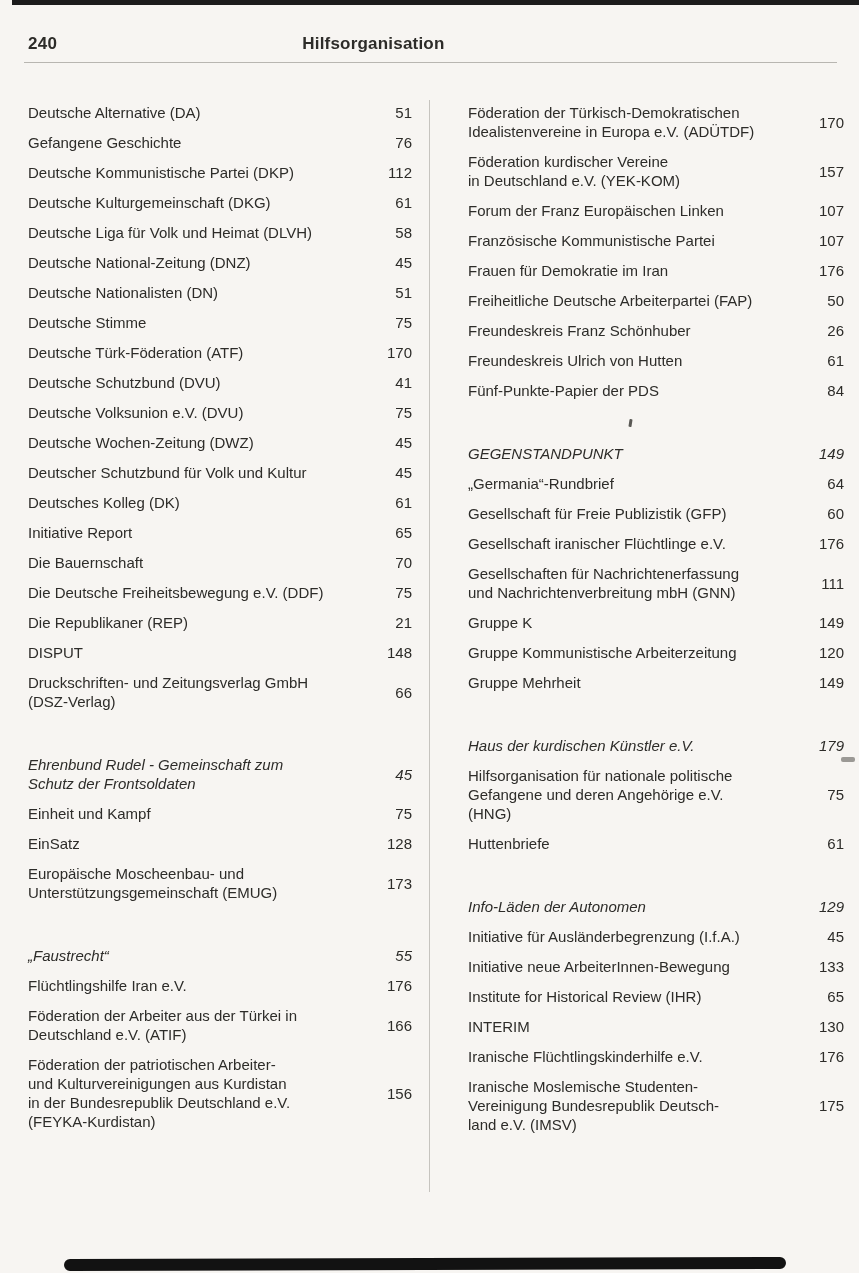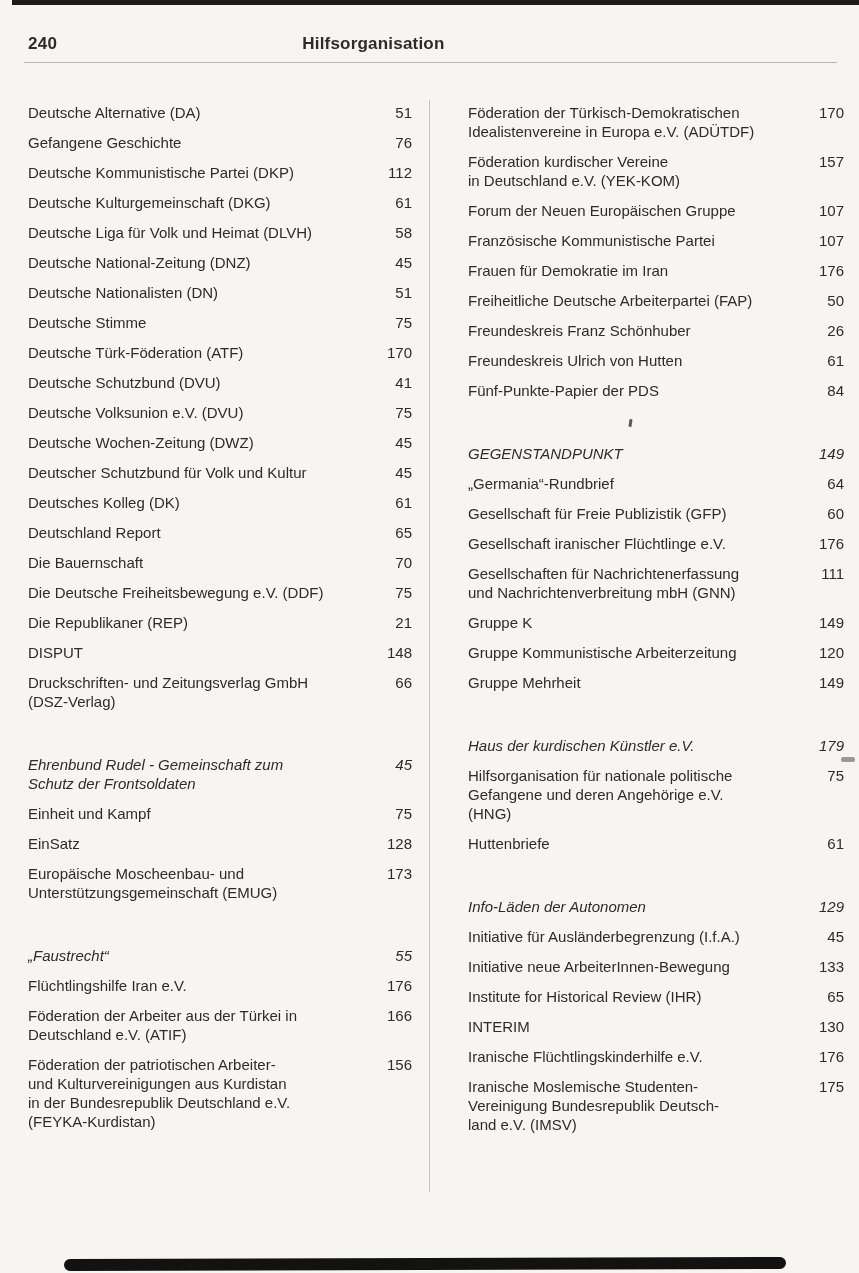--- a/index.html
+++ b/index.html
@@ -48,21 +48,21 @@
   .col { position: absolute; top: 103px; }
   .col-left  { left: 28px;  width: 384px; }
   .col-right { left: 468px; width: 376px; }
   .divider {
     position: absolute; top: 100px; left: 429px; width: 1px; height: 1092px;
     background: var(--divider, #c6c4bf);
   }
 
   
   .entry {
-    display: flex; justify-content: space-between; align-items: flex-start;
+    display: flex; justify-content: space-between; align-items: center;
     font-size: 15px; line-height: 19px; margin-bottom: 11px;
   }
   .entry.gap { margin-top: 44px; font-style: italic; }
   .entry-label { white-space: pre-line; flex: 1 1 auto; padding-right: 6px; }
   .entry-page { flex: 0 0 auto; min-width: 26px; text-align: right; }
 </style>
 </head>
 <body>
 
 <div class="scan-top"></div>
@@ -128,21 +128,21 @@
     </div>
     <div class="entry">
       <span class="entry-label">Deutscher Schutzbund für Volk und Kultur</span>
       <span class="entry-page">45</span>
     </div>
     <div class="entry">
       <span class="entry-label">Deutsches Kolleg (DK)</span>
       <span class="entry-page">61</span>
     </div>
     <div class="entry">
-      <span class="entry-label">Deutschland Report</span>
+      <span class="entry-label">Initiative Report</span>
       <span class="entry-page">65</span>
     </div>
     <div class="entry">
       <span class="entry-label">Die Bauernschaft</span>
       <span class="entry-page">70</span>
     </div>
     <div class="entry">
       <span class="entry-label">Die Deutsche Freiheitsbewegung e.V. (DDF)</span>
       <span class="entry-page">75</span>
     </div>
@@ -203,21 +203,21 @@
       <span class="entry-label">Föderation der Türkisch-Demokratischen
 Idealistenvereine in Europa e.V. (ADÜTDF)</span>
       <span class="entry-page">170</span>
     </div>
     <div class="entry">
       <span class="entry-label">Föderation kurdischer Vereine
 in Deutschland e.V. (YEK-KOM)</span>
       <span class="entry-page">157</span>
     </div>
     <div class="entry">
-      <span class="entry-label">Forum der Neuen Europäischen Gruppe</span>
+      <span class="entry-label">Forum der Franz Europäischen Linken</span>
       <span class="entry-page">107</span>
     </div>
     <div class="entry">
       <span class="entry-label">Französische Kommunistische Partei</span>
       <span class="entry-page">107</span>
     </div>
     <div class="entry">
       <span class="entry-label">Frauen für Demokratie im Iran</span>
       <span class="entry-page">176</span>
     </div>

